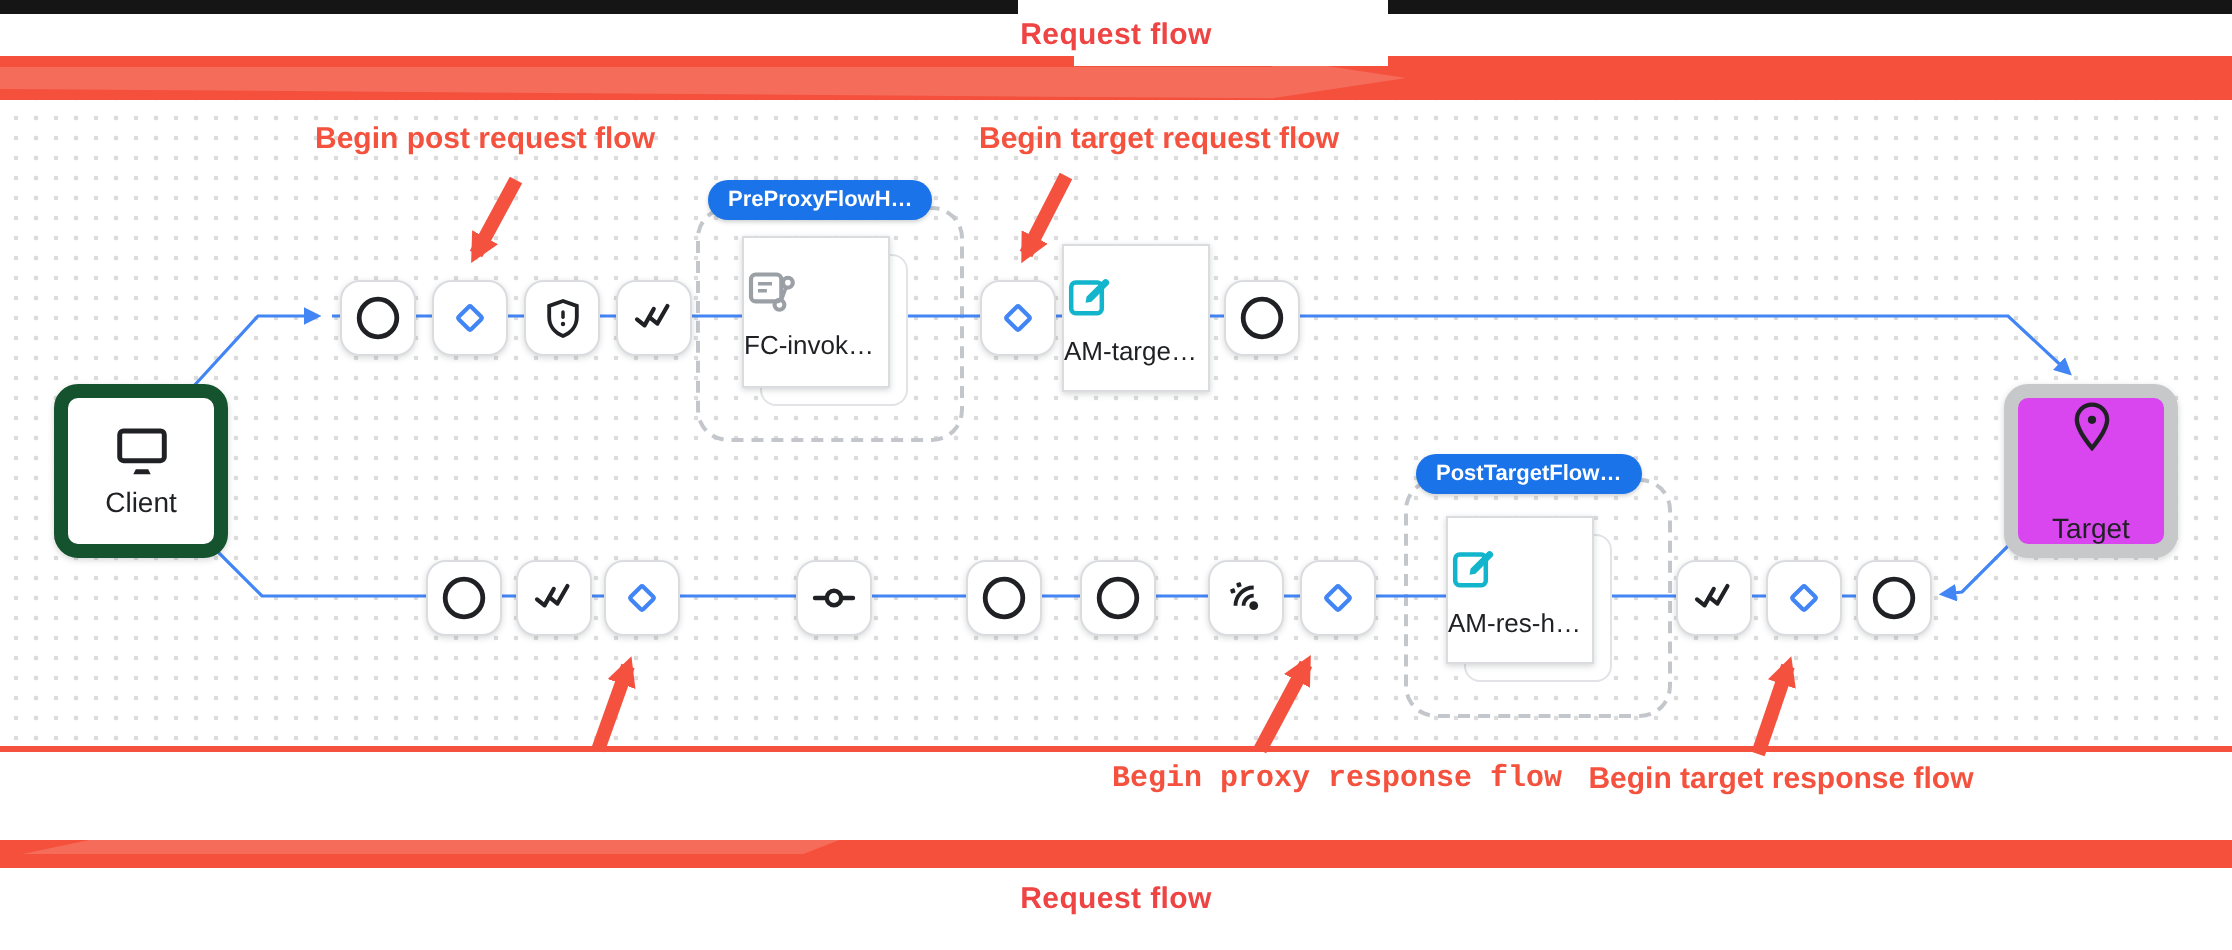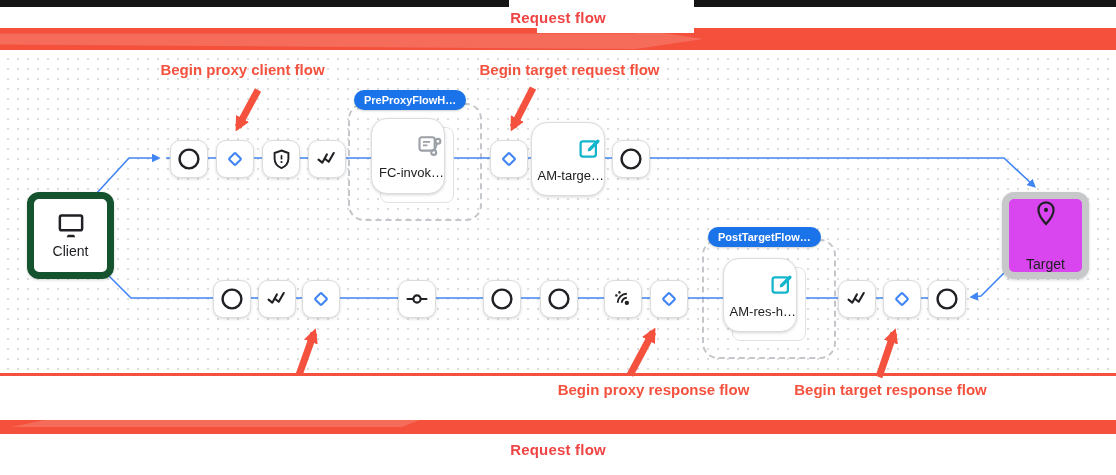--- a/index.html
+++ b/index.html
@@ -28,22 +28,22 @@
     background-image:radial-gradient(circle,#dcdcdc 1.15px,transparent 1.3px);
     background-size:10px 10px;background-position:3px 4px;}
   
   .snode{width:36px;height:36px;background:#fff;border:1px solid #dadce0;border-radius:10px;
     box-shadow:0 1px 3px rgba(60,64,67,.20);display:flex;align-items:center;justify-content:center;z-index:3;}
   .bignode{width:73px;height:73px;background:#fff;border:7px solid #14532d;border-radius:12px;
     box-shadow:0 1px 3px rgba(60,64,67,.22);display:flex;flex-direction:column;align-items:center;
     justify-content:center;gap:4px;z-index:3;}
   .bignode .nlabel{font-size:14px;color:#202124;}
   .target-node{background:#d946ef;border-color:#c6c8ca;justify-content:space-between;}
-  .card{width:72px;background:#fff;border:1px solid #dadce0;border-radius:16px;
-    box-shadow:0 1px 3px rgba(60,64,67,.22);display:flex;flex-direction:column;align-items:flex-end;
+  .card{width:72px;background:#fff;border:1px solid #dadce0;border-radius:0;
+    box-shadow:0 1px 3px rgba(60,64,67,.22);display:flex;flex-direction:column;align-items:flex-start;
     justify-content:center;gap:6px;z-index:3;}
   .card .clabel{font-size:13px;color:#202124;white-space:nowrap;}
   .stack{background:#fff;border:1px solid #e1e3e6;border-radius:8px;z-index:2;}
   .hook-box{border:2px dashed #c3c7cb;border-radius:16px;z-index:1;background:transparent;}
   .badge{background:#1a73e8;color:#fff;font-size:11px;font-weight:bold;border-radius:11px;
     padding:4px 10px;white-space:nowrap;z-index:5;box-shadow:0 1px 2px rgba(60,64,67,.25);}
   
   .ann{color:#f4513e;font-weight:bold;font-size:15px;text-align:center;z-index:6;white-space:nowrap;}
   svg.layer{left:0;top:0;z-index:2;pointer-events:none;}
   svg.layer-top{z-index:6;}
@@ -243,23 +243,23 @@
     </defs>
     <g stroke="#f4513e" stroke-width="7" fill="none">
       <path d="M258,90 L238,127" marker-end="url(#mr)"></path>
       <path d="M533,88 L513,127" marker-end="url(#mr)"></path>
       <path d="M299,375 L314,333" marker-end="url(#mr)"></path>
       <path d="M630,375 L653,332" marker-end="url(#mr)"></path>
       <path d="M879,377 L894,333" marker-end="url(#mr)"></path>
     </g>
   </svg>
 
-  <div class="abs ann" style="left:145px;top:61px;width:195px;">Begin proxy client flow</div>
-  <div class="abs ann" style="left:472px;top:61px;width:195px;">Begin target request flow</div>
-  <div class="abs ann" style="left:556px;top:381px;width:195px;">Begin proxy response flow</div>
+  <div class="abs ann" style="left:145px;top:61px;width:195px;">Begin post request flow</div>
+  <div class="abs ann" style="left:482px;top:61px;width:195px;">Begin target request flow</div>
+  <div class="abs ann" style="left:556px;top:381px;width:195px;font-family:Liberation Mono, monospace;">Begin proxy response flow</div>
   <div class="abs ann" style="left:793px;top:381px;width:195px;">Begin target response flow</div>
 
   <div class="abs red-line"></div>
   <div class="abs band band-bottom">
     <div class="abs band-arrow-left"></div>
   </div>
   <div class="abs flow-title resp-title">Request flow</div>
 
 </div>
 

